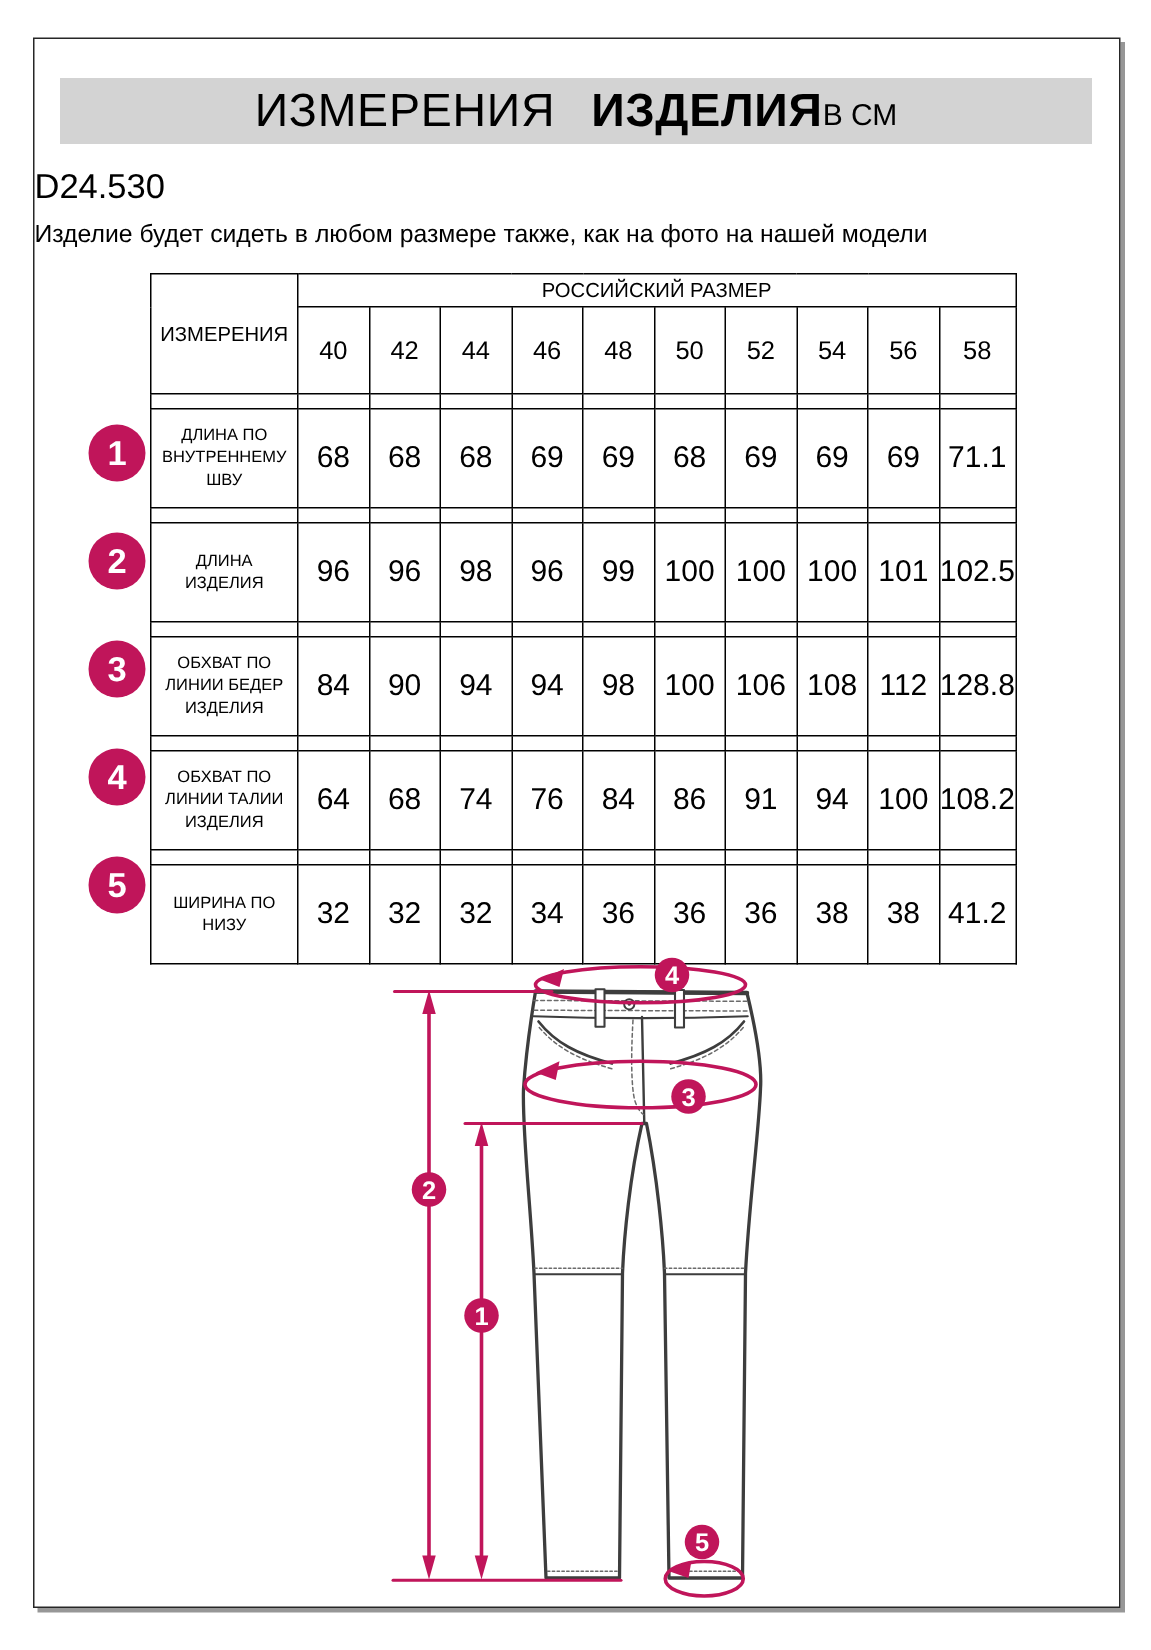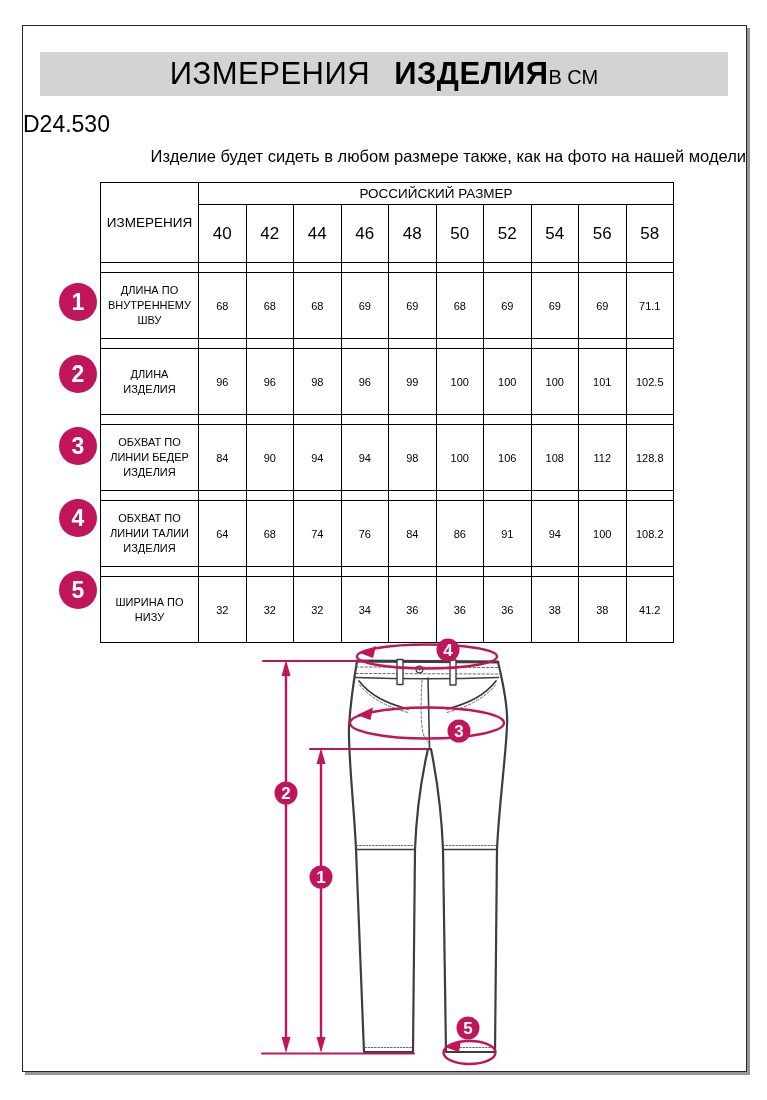--- a/index.html
+++ b/index.html
@@ -6,32 +6,32 @@
   body{width:767px;height:1100px;font-family:"Liberation Sans",sans-serif;color:#000;}
   .canvas{position:relative;width:767px;height:1100px;background:#fff;overflow:hidden;}
   .page{position:absolute;left:22px;top:25px;width:723px;height:1045px;background:#fff;
         border:1.5px solid #262626;box-shadow:3px 3px 0 #979797;}
   .title-bar{position:absolute;left:17px;top:26px;width:688px;height:44px;background:#d3d3d3;
         display:flex;align-items:center;justify-content:center;white-space:nowrap;}
   .title-main{font-size:31px;letter-spacing:.5px;}
   .title-bold{font-size:31px;font-weight:bold;margin-left:24px;letter-spacing:.5px;text-align:center;}
   .title-unit{font-size:20px;position:relative;top:3px;}
   .model{position:absolute;left:0;top:85px;width:100%;text-align:left;font-size:23px;}
-  .note{position:absolute;left:0;top:121px;width:100%;text-align:right;font-size:16.5px;}
+  .note{position:absolute;left:0;top:121px;width:100%;text-align:left;font-size:16.5px;}
   table.size-table{position:absolute;left:77px;top:156px;border-collapse:collapse;table-layout:fixed;}
   .size-table th,.size-table td{border:1px solid #000;padding:0;text-align:center;
         vertical-align:middle;font-weight:normal;background:#fff;}
   col.c-label{width:98px;} col.c-size{width:47.5px;}
   .th-span{height:21px;font-size:13.5px;}
   .th-meas{font-size:13.5px;}
   .th-num{height:57px;font-size:17px;font-weight:bold;}
   tr.sp td{height:9px;}
   tr.data td{height:61px;}
   td.lbl{font-size:11px;line-height:1.35;padding:2px 6px;}
-  td.val{font-size:11px;}
+  td.val{font-size:20px;}
   .row-circle{position:absolute;left:36px;width:38px;height:38px;border-radius:50%;
         background:#C0155A;color:#fff;font-weight:bold;font-size:23px;
         display:flex;align-items:center;justify-content:center;}
   .rc1{top:257px;} .rc2{top:329px;} .rc3{top:401px;} .rc4{top:473px;} .rc5{top:545px;}
   .diagram{position:absolute;left:233px;top:610px;}
   .mk{fill:#ffffff;font-size:17px;font-weight:bold;text-anchor:middle;}
 </style>
 </head>
 <body>
 

